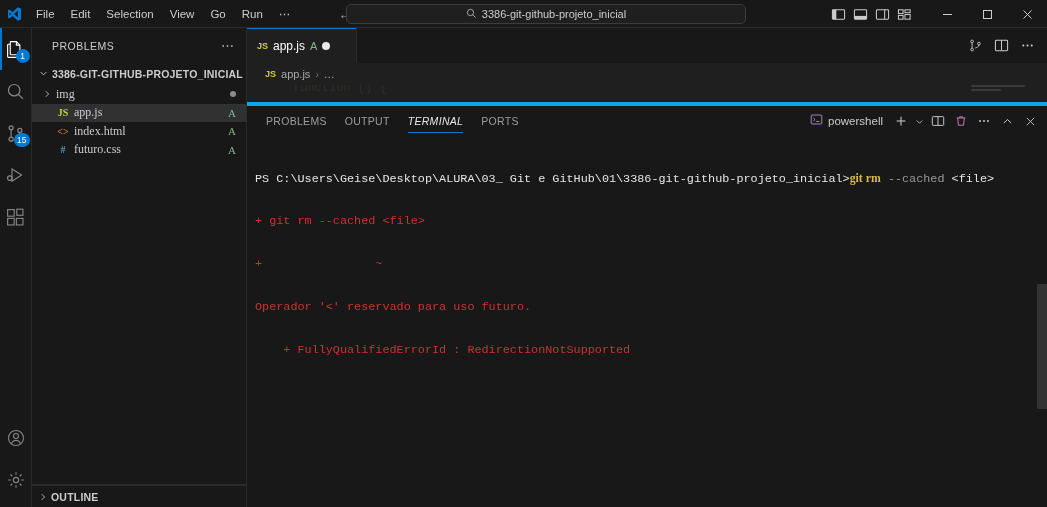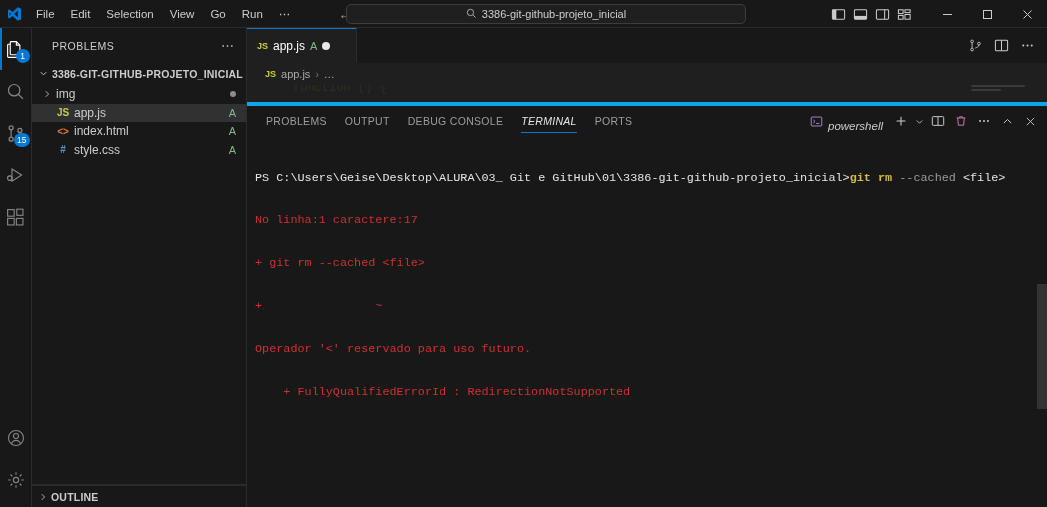--- a/index.html
+++ b/index.html
@@ -71,21 +71,21 @@
     height: 35px; display: flex; align-items: center; justify-content: space-between;
     padding: 0 8px 0 20px;
   }
   .sidebar-title { font-size: 10.5px; color: #cccccc; letter-spacing: .5px; }
   .sidebar-more { color: #cccccc; font-size: 13px; cursor: default; padding: 0 4px; }
   .tree-section-header {
     height: 22px; display: flex; align-items: center; gap: 3px;
     padding-left: 6px; cursor: default;
   }
   .tree-section-title { font-size: 10.5px; font-weight: bold; color: #cccccc; letter-spacing: .2px; }
-  .tree-rows { flex: 1; overflow: hidden; }
+  .tree-rows { flex: 1; overflow: hidden; font-family: Liberation Serif, serif; }
   .tree-row {
     height: 18.5px; display: flex; align-items: center; padding-left: 8px; padding-right: 10px;
     cursor: default; font-size: 12px; color: #cccccc; position: relative;
   }
   .tree-row.selected { background: #2f3133; }
   .tree-indent { width: 14px; display: flex; align-items: center; justify-content: center; }
   .tree-icon { width: 18px; display: flex; align-items: center; justify-content: center; font-size: 10px; font-weight: bold; }
   .tree-label { flex: 1; margin-left: 2px; white-space: nowrap; overflow: hidden; }
   .tree-status { font-size: 11px; color: #81b88b; margin-left: 4px; }
   .tree-dot { width: 6px; height: 6px; border-radius: 50%; background: #8c8c8c; }
@@ -136,36 +136,36 @@
   .panel-tab {
     display: flex; align-items: center; padding: 0 9px; font-size: 10.5px;
     color: #9d9d9d; letter-spacing: .3px; cursor: default; position: relative;
   }
   .panel-tab.active { color: #e7e7e7; font-style: italic; }
   .panel-tab.active::after {
     content: ''; position: absolute; left: 9px; right: 9px; bottom: 3px; height: 1px; background: #0078d4;
   }
   .panel-actions { display: flex; align-items: center; gap: 1px; padding-right: 6px; }
   .terminal-selector {
-    display: flex; align-items: flex-end; gap: 5px; padding: 0 6px; height: 22px;
-    align-self: center; cursor: default; border-radius: 3px; font-style: italic;
+    display: flex; align-items: center; gap: 5px; padding: 0 6px; height: 22px;
+    align-self: center; cursor: default; border-radius: 3px;
   }
   .terminal-selector-label { font-size: 11.5px; color: #cccccc; }
   .pn-icon { width: 22px; height: 22px; display: flex; align-items: center; justify-content: center; cursor: default; color: #cccccc; border-radius: 3px; }
   .pn-icon.small-chevron { width: 13px; }
 
   .terminal-body {
     flex: 1; position: relative; overflow: hidden; padding: 6px 10px 0 8px;
     font-family: "Liberation Mono", monospace; font-size: 11.8px; line-height: 14.3px;
     color: #cccccc; white-space: pre;
   }
   .term-line { white-space: pre; }
   .c-white { color: #e5e5e5; }
   .c-red { color: #cd3131; }
-  .c-yellow-b { color: #d7ba4a; font-weight: bold; }
+  .c-yellow-b { color: #d7ba4a; font-weight: bold; font-family: Liberation Serif, serif; }
   .c-gray { color: #9a9a9a; }
   .c-prompt { color: #e5e5e5; }
   .term-scrollbar {
     position: absolute; right: 0; top: 0; width: 10px; bottom: 0;
   }
   .term-thumb { position: absolute; right: 0; top: 148px; width: 10px; height: 125px; background: #4a4a4a; opacity: .55; }
 </style>
 </head>
 <body>
 
@@ -342,21 +342,21 @@
         <div class="tree-row">
           <span class="tree-indent"></span>
           <span class="tree-icon" style="color:#e37933">&lt;&gt;</span>
           <span class="tree-label">index.html</span>
           <span class="tree-status">A</span>
         </div>
 
         <div class="tree-row">
           <span class="tree-indent"></span>
           <span class="tree-icon" style="color:#519aba">#</span>
-          <span class="tree-label">style.css</span>
+          <span class="tree-label">futuro.css</span>
           <span class="tree-status">A</span>
         </div>
       </div>
 
       <div class="sidebar-bottom">
         <div class="collapsed-section">
           <span>
             <svg width="10" height="10" viewBox="0 0 16 16">
                 <path d="M6 3.5l4.5 4.5L6 12.5" stroke="#cccccc" stroke-width="1.3" fill="none"></path>
               </svg>
@@ -415,21 +415,20 @@
           <div class="mm-line" style="width:54px"></div>
           <div class="mm-line" style="width:30px"></div>
         </div>
       </div>
 
       <div class="panel">
         <div class="panel-header">
           <div class="panel-tabs">
             <div class="panel-tab">PROBLEMS</div>
             <div class="panel-tab">OUTPUT</div>
-            <div class="panel-tab">DEBUG CONSOLE</div>
             <div class="panel-tab active">TERMINAL</div>
             <div class="panel-tab">PORTS</div>
           </div>
           <div class="panel-actions">
             <div class="terminal-selector">
               <span>
                 <svg width="13" height="13" viewBox="0 0 16 16">
                     <rect x="1.5" y="2.5" width="13" height="11" stroke="#b58ddb" stroke-width="1.1" fill="none" rx="1"></rect>
                     <path d="M4 6l2.2 2L4 10" stroke="#b58ddb" stroke-width="1.1" fill="none"></path>
                     <line x1="7.6" y1="10.4" x2="11.5" y2="10.4" stroke="#b58ddb" stroke-width="1.1"></line>
@@ -475,21 +474,20 @@
               <svg width="13" height="13" viewBox="0 0 16 16">
                   <line x1="3.5" y1="3.5" x2="12.5" y2="12.5" stroke="currentColor" stroke-width="1.1"></line>
                   <line x1="12.5" y1="3.5" x2="3.5" y2="12.5" stroke="currentColor" stroke-width="1.1"></line>
                 </svg>
             </div>
           </div>
         </div>
 
         <div class="terminal-body">
           <div class="term-line"><span class="c-prompt">PS C:\Users\Geise\Desktop\ALURA\03_ Git e GitHub\01\3386-git-github-projeto_inicial&gt;</span><span class="c-yellow-b">git rm</span><span class="c-gray"> --cached </span><span class="c-white">&lt;file&gt;</span></div>
-          <div class="term-line c-red">No linha:1 caractere:17</div>
           <div class="term-line c-red">+ git rm --cached &lt;file&gt;</div>
           <div class="term-line c-red">+                ~</div>
           <div class="term-line c-red">Operador '&lt;' reservado para uso futuro.</div>
           <div class="term-line c-red">    + FullyQualifiedErrorId : RedirectionNotSupported</div>
           <div class="term-line">&nbsp;</div>
           
 
           
 
           

